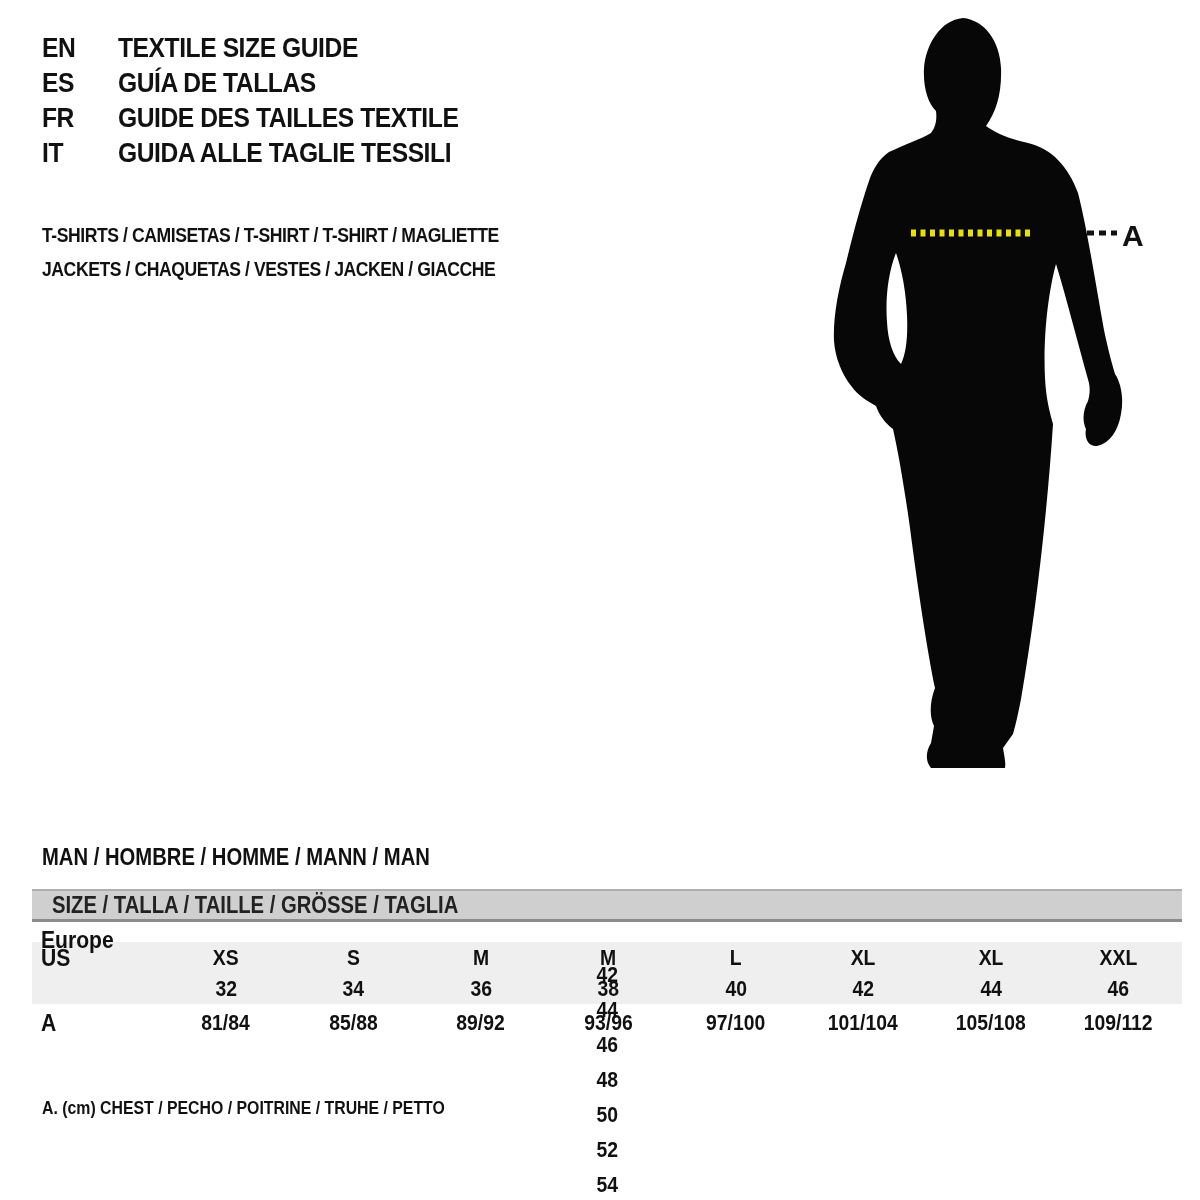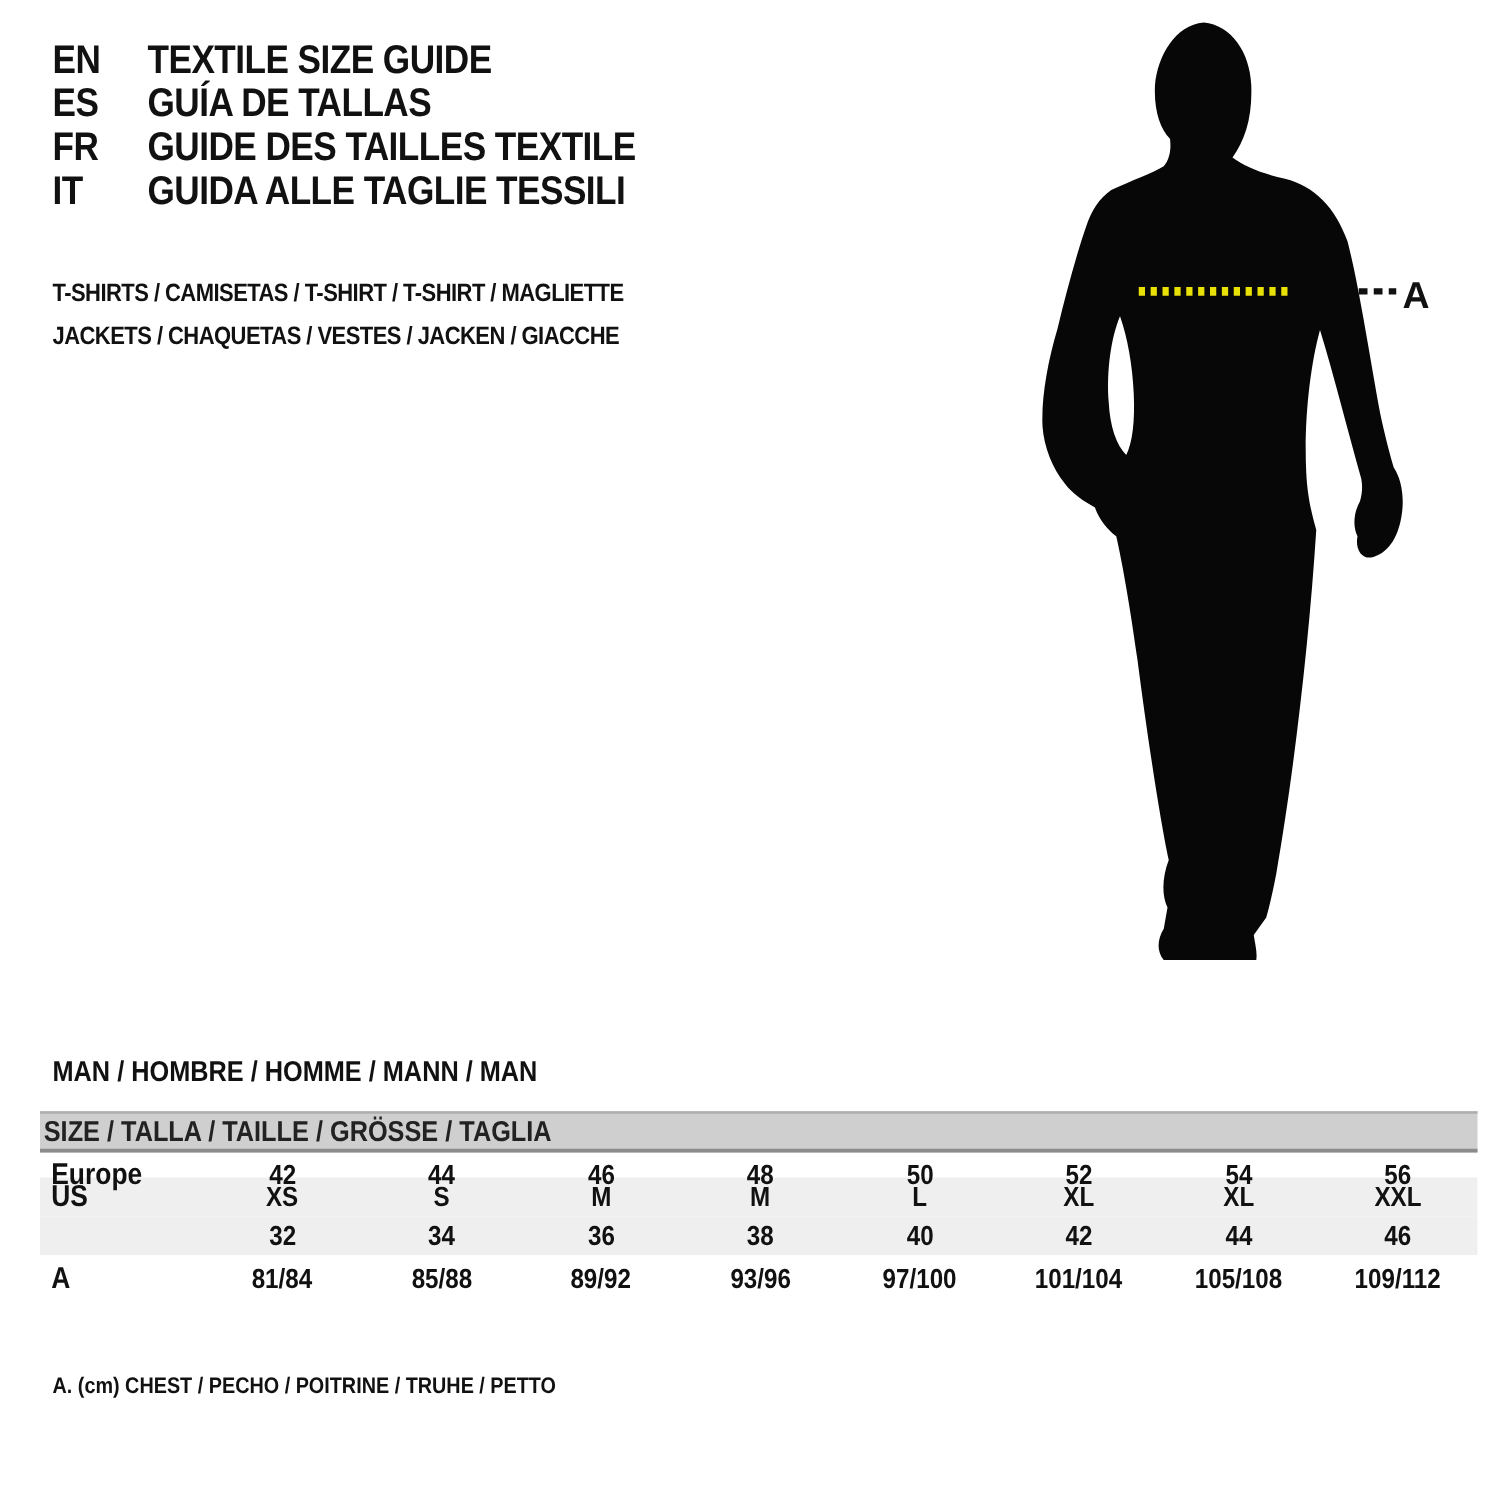--- a/index.html
+++ b/index.html
@@ -9,37 +9,37 @@
   .page { position:absolute; left:0; top:0; width:1200px; height:1200px; background:#fff; overflow:hidden; }
 
   
   .cond { display:inline-block; transform:scaleX(0.88); transform-origin:0 50%; white-space:nowrap; }
   .cond-c { display:inline-block; transform:scaleX(0.88); transform-origin:50% 50%; white-space:nowrap; }
 
   
   #figure-svg { position:absolute; left:0; top:0; width:1200px; height:1200px; }
 
   
-  .lang-block { position:absolute; left:42px; top:30px; font-size:32px; letter-spacing:-0.5px; }
+  .lang-block { position:absolute; left:42px; top:30px; font-size:28px; letter-spacing:-0.5px; }
   .lang-row { height:35px; line-height:35px; display:flex; }
   .lang-code { width:76px; }
 
   
   .categories { position:absolute; left:42px; top:218px; font-size:20px; letter-spacing:-0.5px; }
   .categories > div { height:34px; line-height:34px; }
 
   
   .man-title { position:absolute; left:42px; top:844px; font-size:23px; }
 
   
   .size-table { position:absolute; left:32px; top:889px; width:1150px; }
-  .banner { height:33px; background:#cfcfcf; border-top:2px solid #aeaeae; border-bottom:3px solid #8c8c8c; padding-left:3px; font-size:23px; line-height:28px; color:#222; }
+  .banner { height:33px; background:#cfcfcf; border-top:2px solid #aeaeae; border-bottom:3px solid #8c8c8c; padding-left:20px; font-size:23px; line-height:28px; color:#222; }
   .trow { display:flex; width:100%; }
   .trow.shaded { background:#efefef; }
-  .trow-europe { height:20px; line-height:35px; }
+  .trow-europe { height:20px; line-height:35px;flex-direction:column; }
   .trow-us { height:31px; line-height:31px; }
   .trow-num { height:31px; line-height:31px; }
   .trow-a { height:37px; line-height:37px; }
   .tlabel { width:130px; padding-left:9px; font-size:24px; text-align:left; }
   .tcell { flex:1 1 0; text-align:center; font-size:22px;text-decoration:underline; }
 
   
   .footnote { position:absolute; left:42px; top:1098px; font-size:18px; }
 </style>
 </head>

